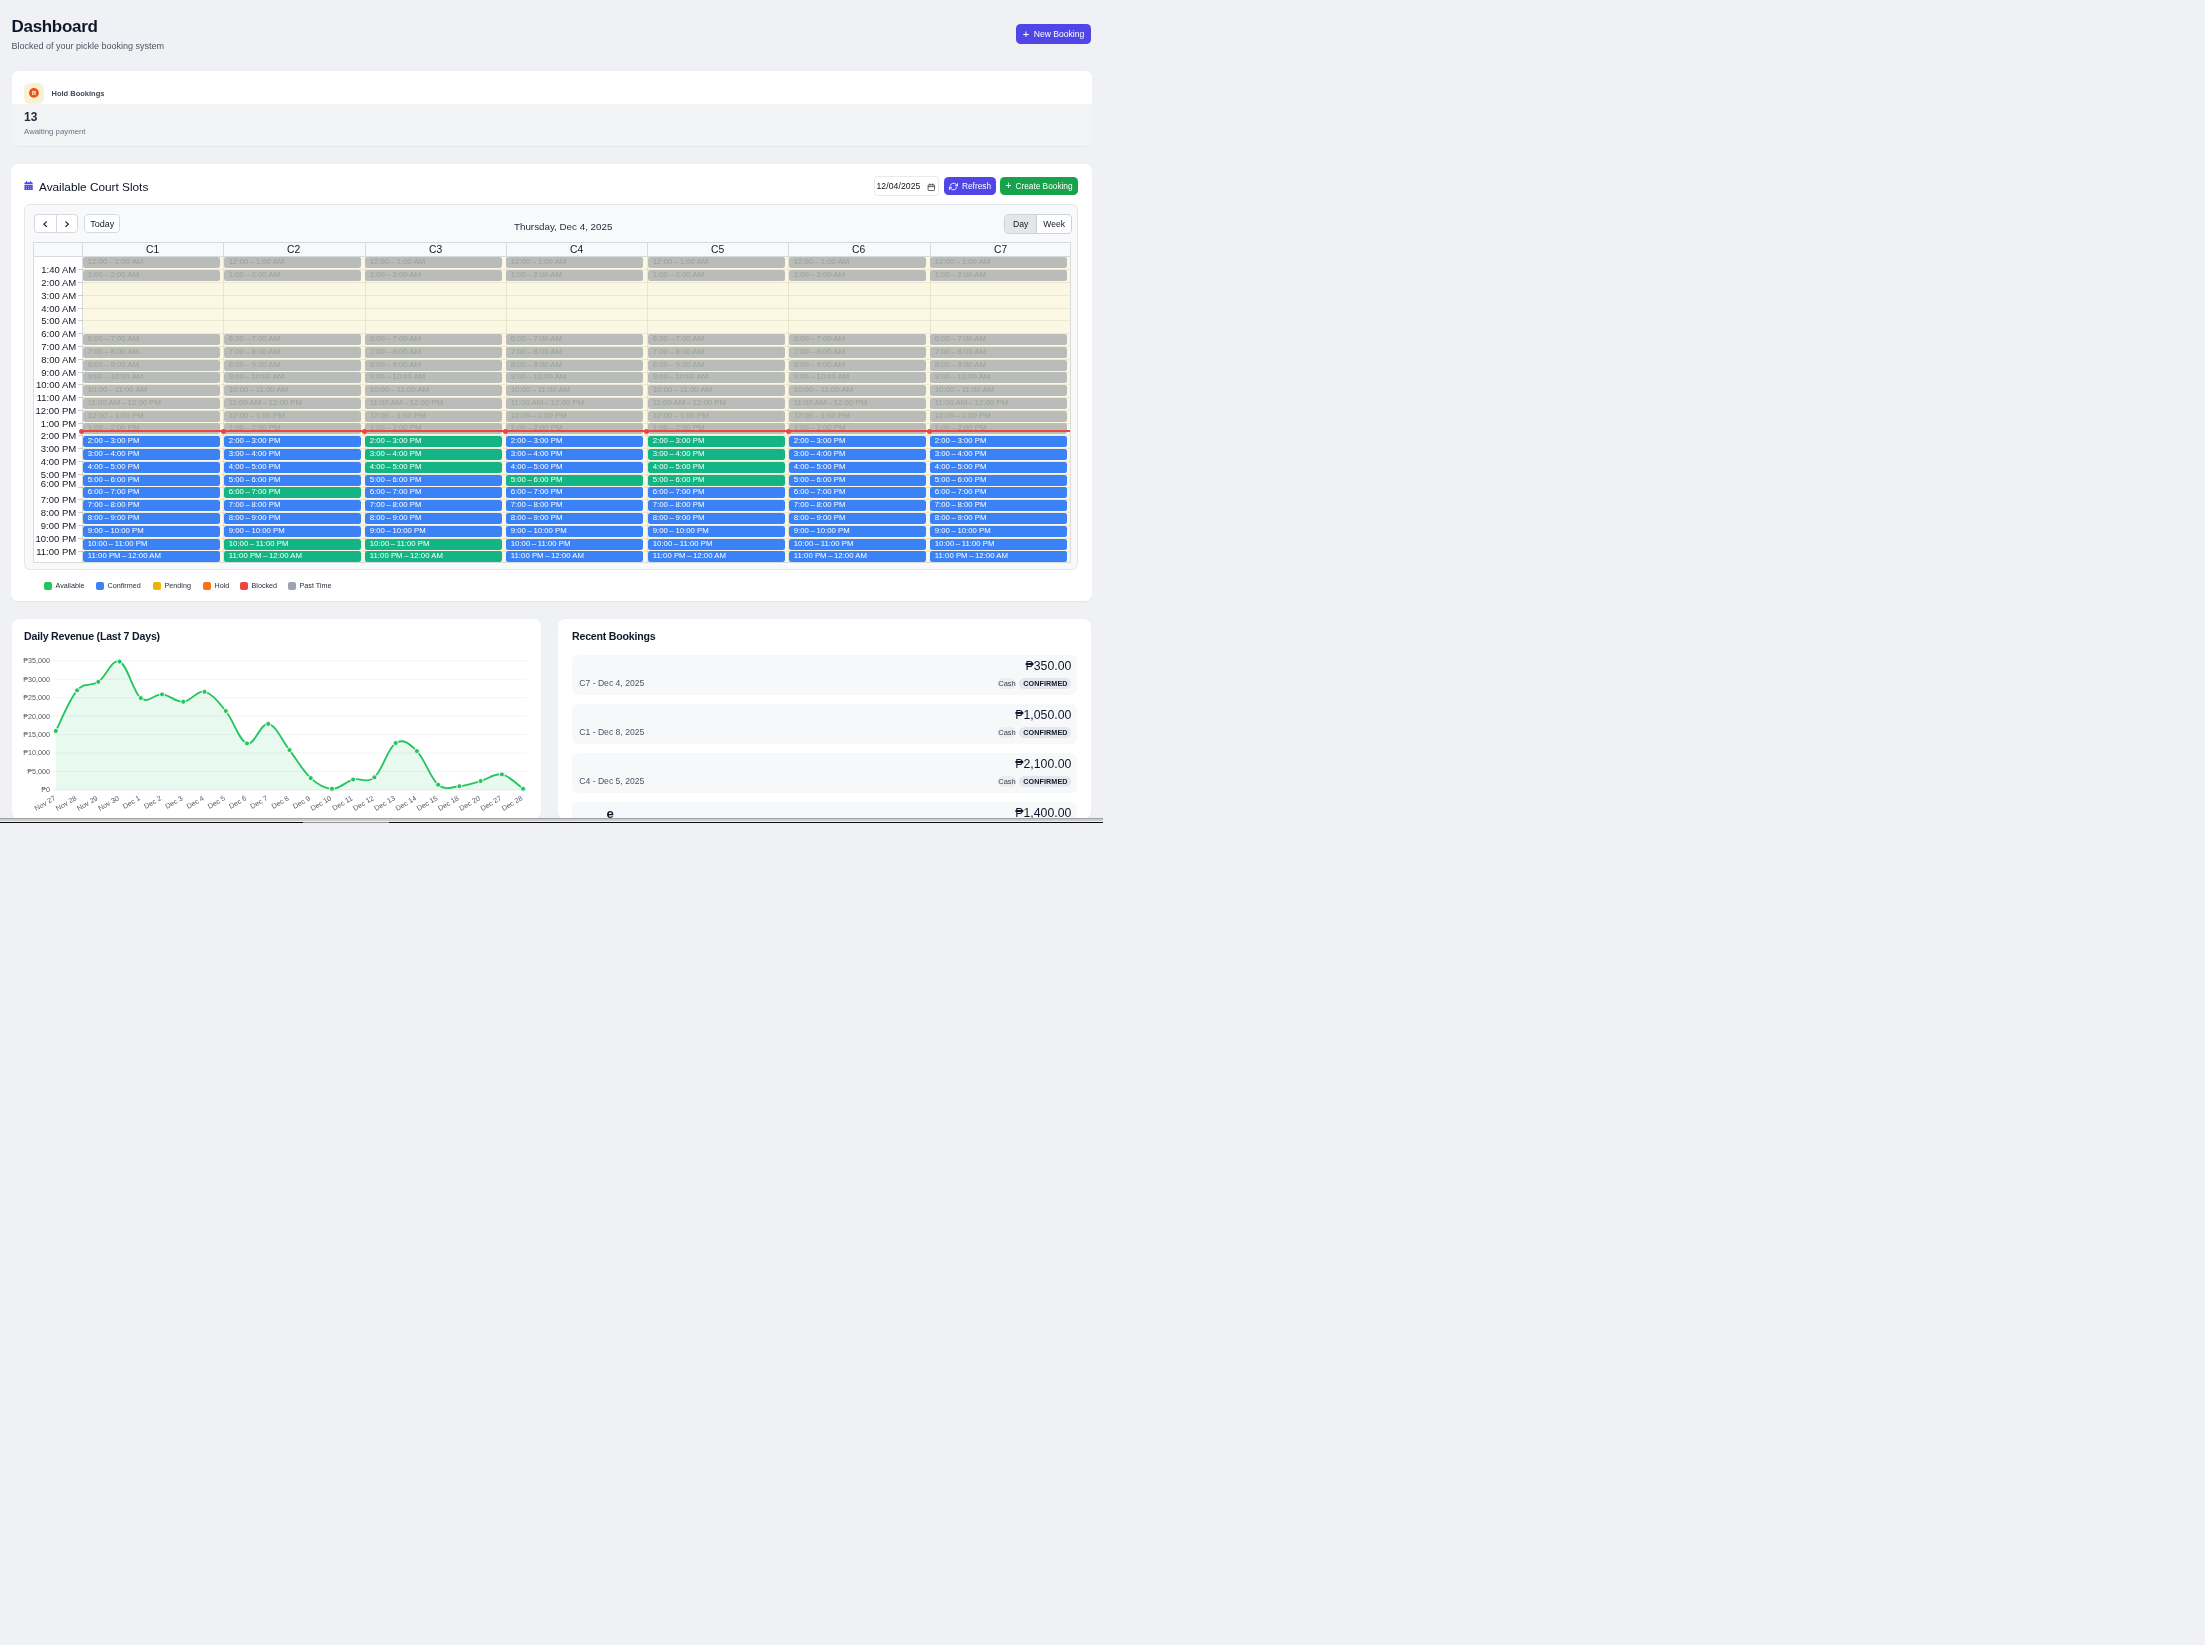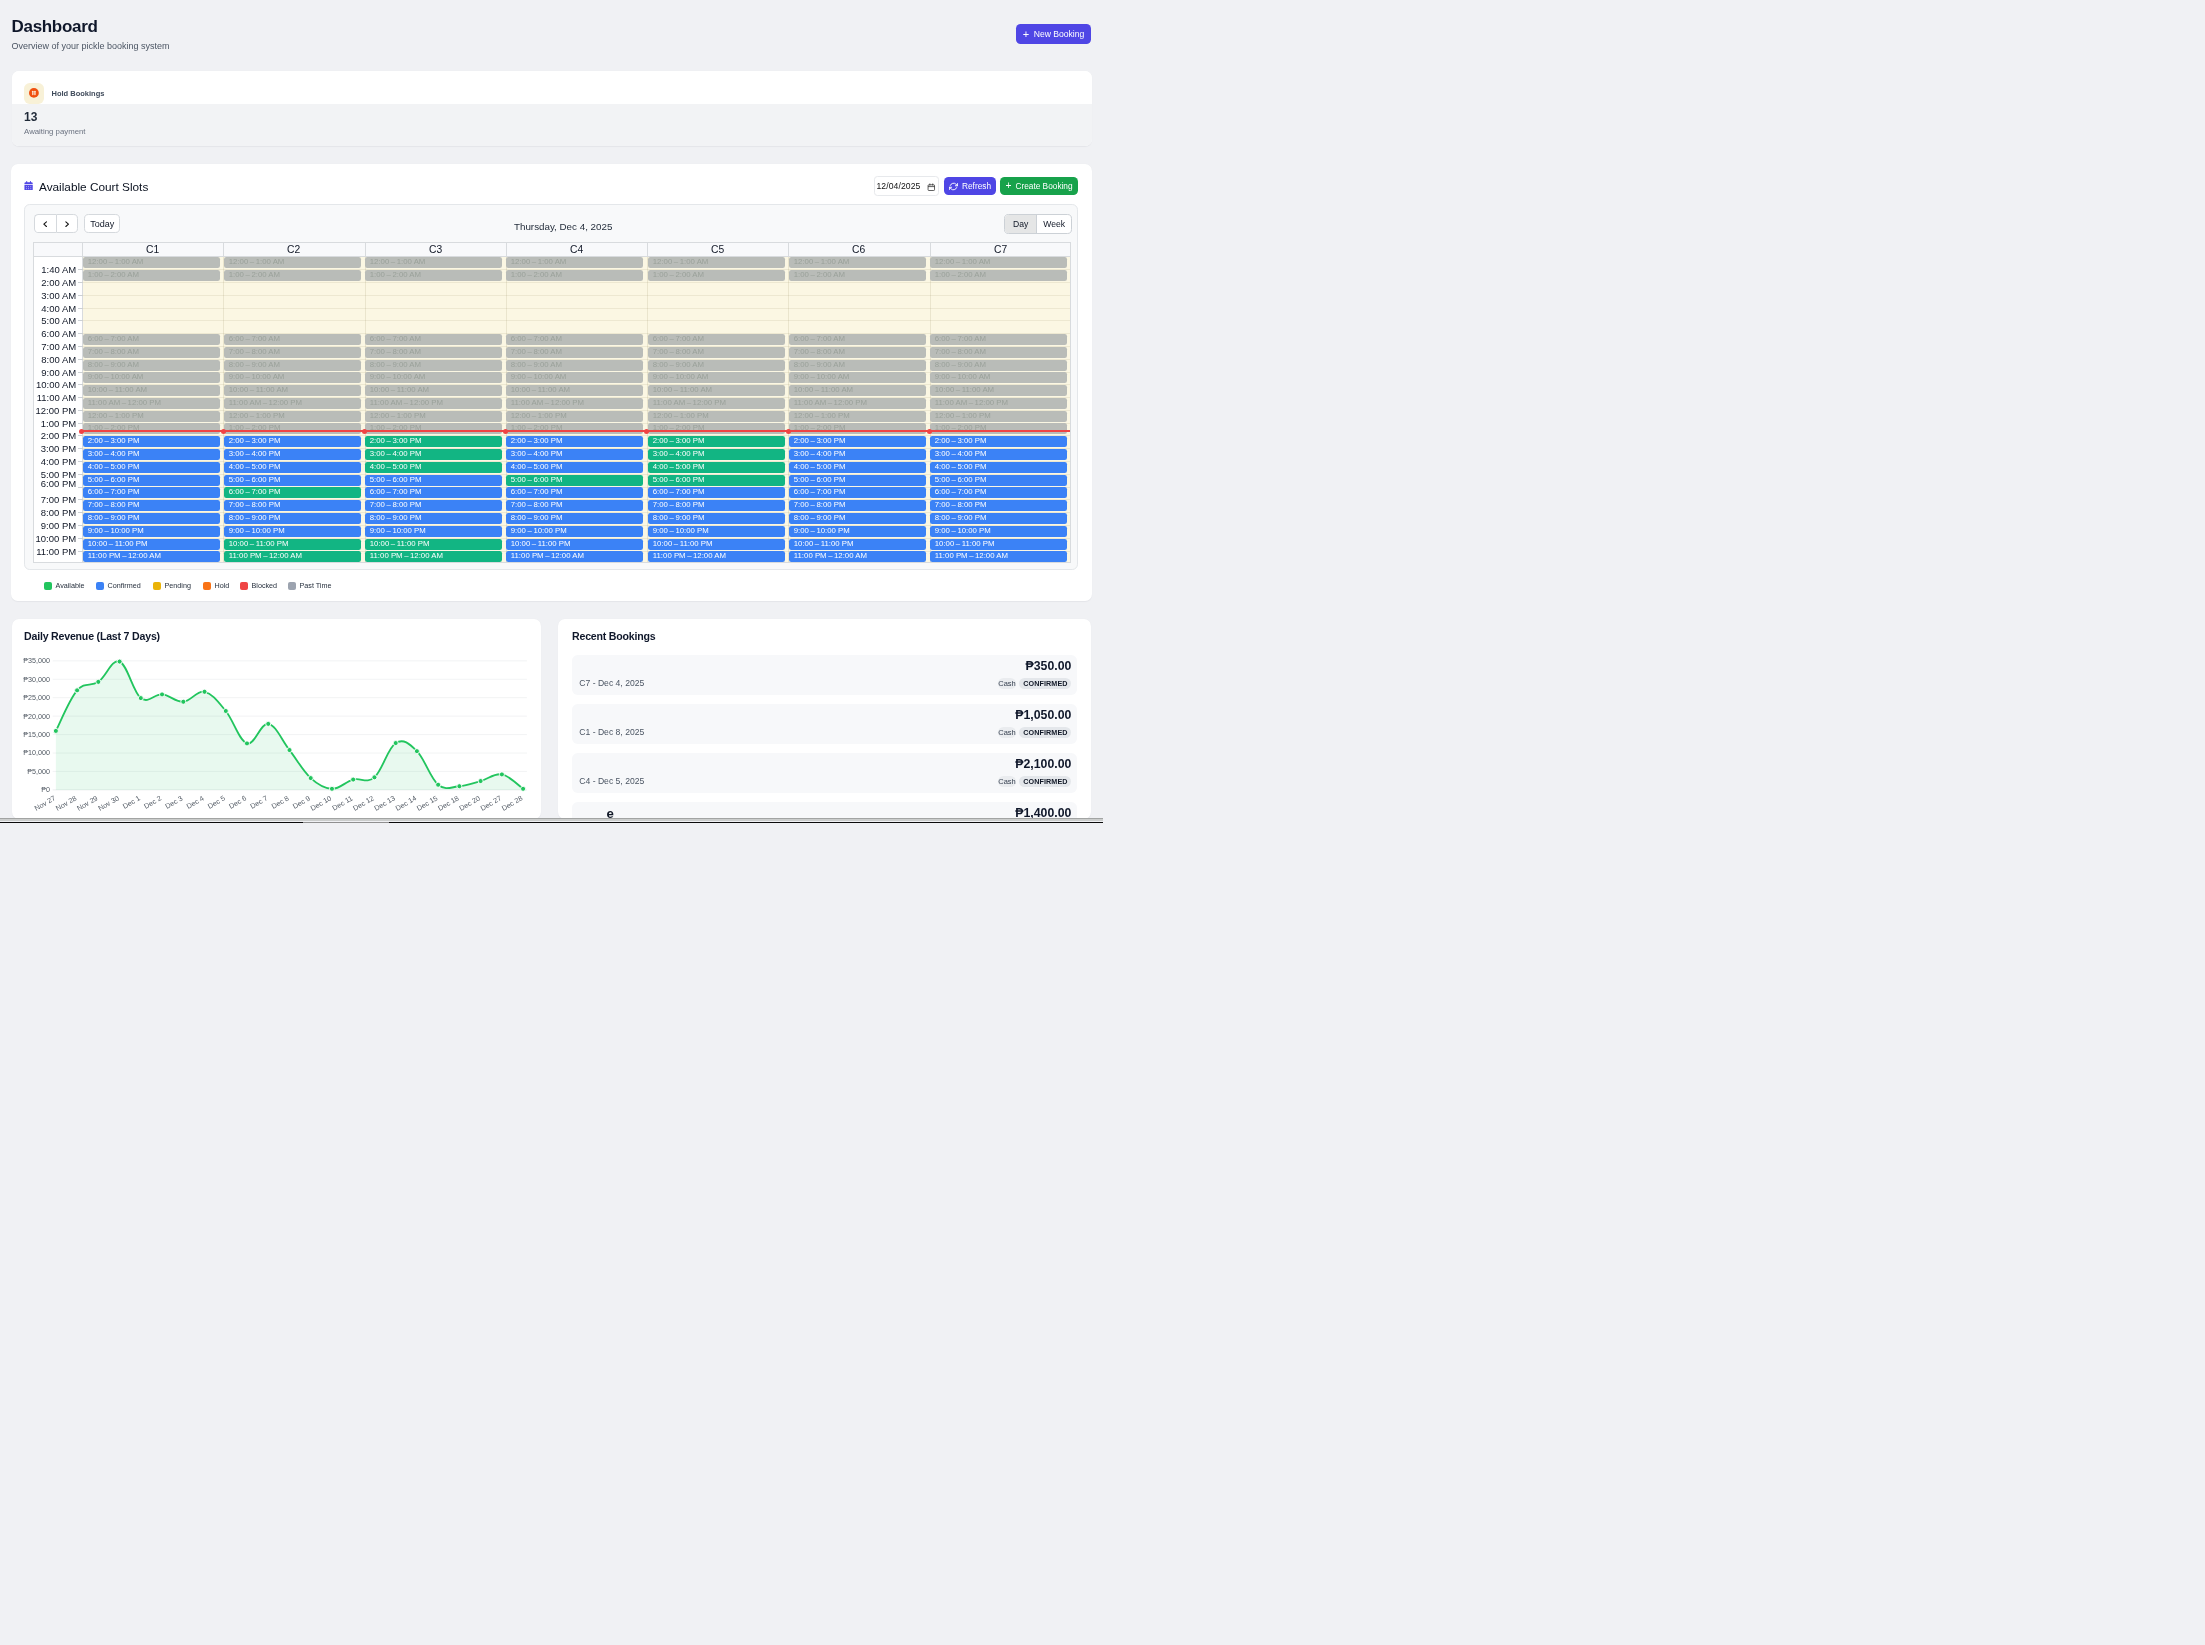--- a/index.html
+++ b/index.html
@@ -59,33 +59,33 @@
 .litem { position:absolute; top:0; display:flex; align-items:center; gap:4px; font-size:7.2px; color:#1f2937; height:7.5px; }
 .lsw { width:7.5px; height:7.5px; border-radius:2px; display:inline-block; }
 
 .card2 { position:absolute; background:#fff; border-radius:6.9px; box-shadow:0 0.6px 1.1px rgba(16,24,40,.05); }
 #chartcard { left:12px; top:619px; width:529px; height:200px; }
 #chartcard h2 { position:absolute; left:12px; top:11px; font-size:10.6px; font-weight:700; letter-spacing:-0.2px; color:#0f172a; }
 #recentcard { left:558px; top:619px; width:533px; height:200px; overflow:hidden; }
 #recentcard h2 { position:absolute; left:14px; top:11px; font-size:10.6px; font-weight:700; letter-spacing:-0.2px; color:#0f172a; }
 .brow { position:absolute; left:14.4px; width:505px; height:40px; background:#f7f8fa; border-radius:5.7px; }
 .bleft { position:absolute; left:6.9px; top:23px; font-size:8.6px; color:#4b5563; }
-.bamt { position:absolute; right:6px; top:4.3px; font-size:12.3px; font-weight:700; color:#0f172a; }
+.bamt { position:absolute; right:6px; top:4.3px; font-size:12.3px; font-weight:400; color:#0f172a; }
 .pill { position:absolute; top:23px; height:11px; border-radius:5.7px; font-size:7.5px; display:flex; align-items:center; justify-content:center; }
 .pill.cash { right:61px; width:18.7px; background:#eaecef; color:#374151; }
 .pill.conf2 { right:6px; width:52px; background:#e4e7eb; color:#111827; font-size:7.2px; font-weight:700; letter-spacing:0.1px; }
 .bige { position:absolute; left:34px; top:4px; font-size:13.2px; font-weight:600; color:#111827; }
 
 .sbar { position:absolute; left:0; top:818px; width:100%; height:3.4px; background:#cbcdcc; border-top:0.6px solid #a2a4a3; }
 .bbar { position:absolute; left:0; top:822px; width:100%; height:1.3px; background:#0b0b0b; }
 .bbar i { position:absolute; left:303px; top:0.2px; width:86px; height:0.8px; background:rgba(255,255,255,.55); }
 </style></head>
 <body>
 <div class="h1">Dashboard</div>
-<div class="sub1">Overview of your pickle booking system</div>
+<div class="sub1">Blocked of your pickle booking system</div>
 <div class="btn-new">
     <span class="pl">+</span>
     <span>New Booking</span>
   </div>
 
 <div class="srow">
 <div class="scard">
   <div class="gbody" style="top:16px"></div>
   <div class="wband" style="left:0;height:32.5px"></div>
   <div class="sicon" style="background:#f8f1d7">

